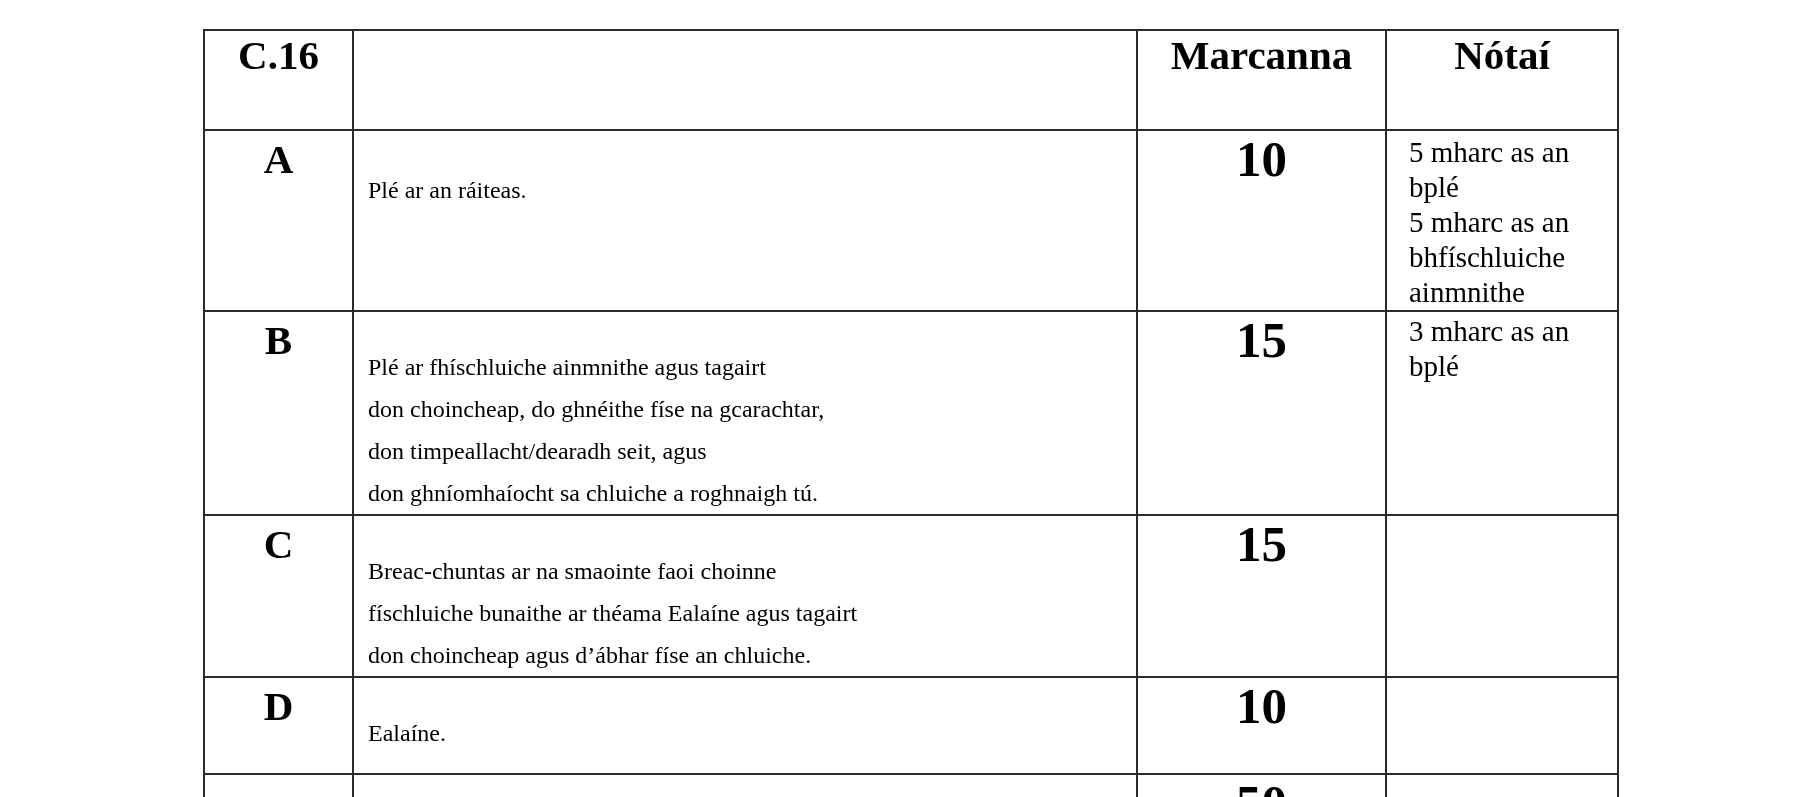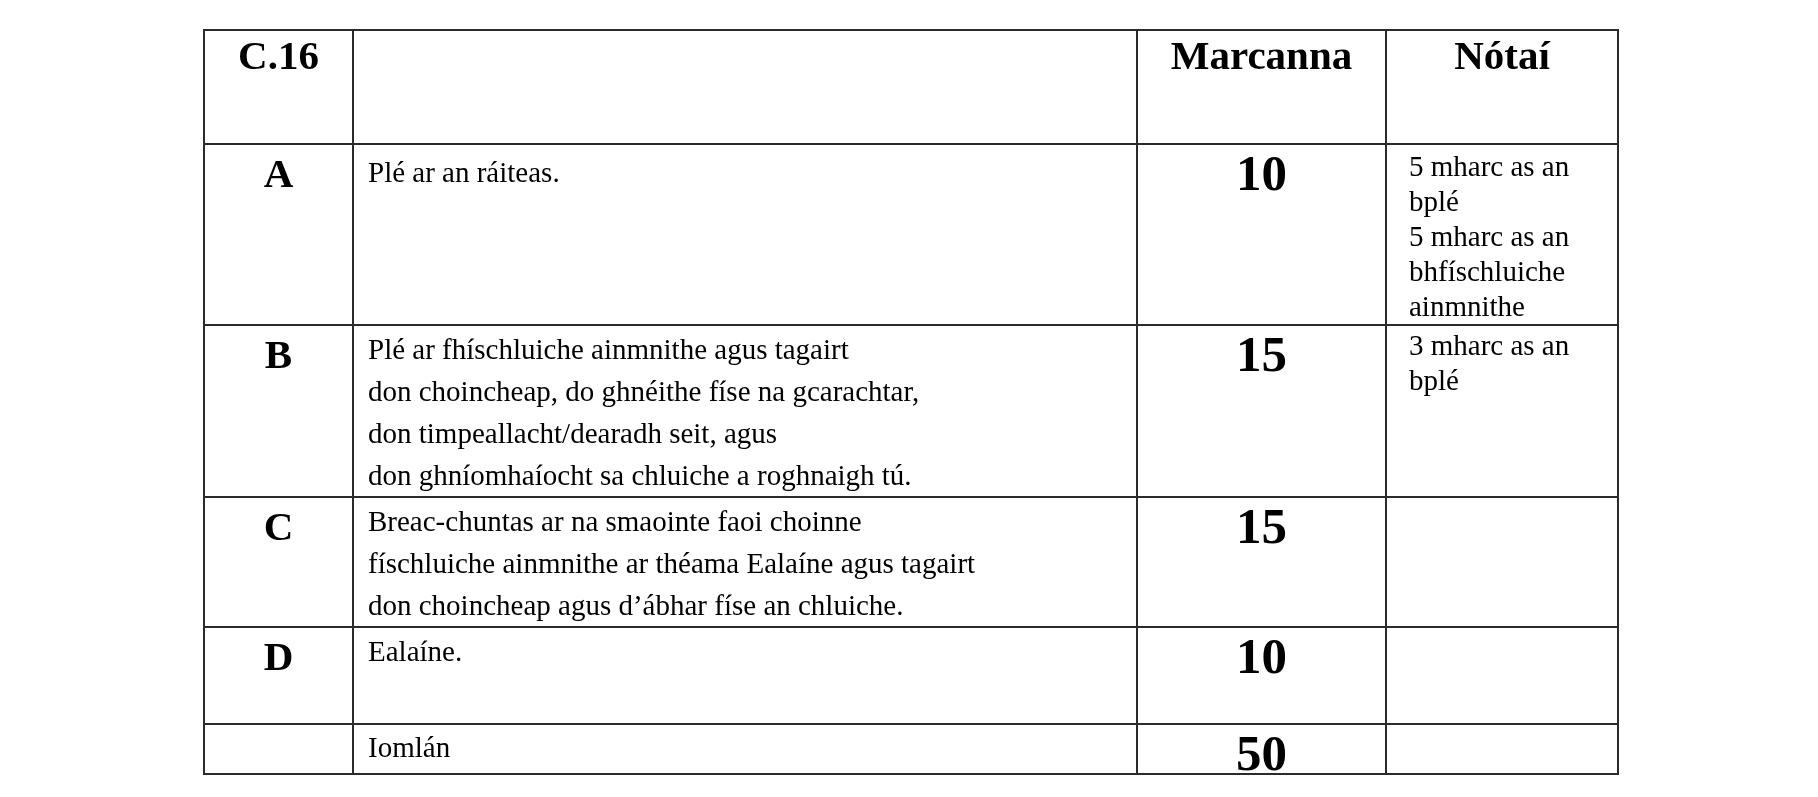--- a/index.html
+++ b/index.html
@@ -5,29 +5,29 @@
   html, body { margin:0; padding:0; background:#ffffff; }
   body { width:1818px; height:797px; position:relative; overflow:hidden;
          font-family:"Liberation Serif", "DejaVu Serif", serif; color:#000; }
   table.marks { position:absolute; left:203px; top:29px; border-collapse:collapse;
                 table-layout:fixed; width:1414px; }
   table.marks td { border:2px solid #2b2b2b; vertical-align:top; padding:0; box-sizing:border-box; }
   col.c-q { width:149px; }
   col.c-desc { width:784px; }
   col.c-marks { width:249px; }
   col.c-notes { width:232px; }
-  tr.r-head { height:114px; }
+  tr.r-head { height:100px; }
   tr.r-a { height:178px; }
   tr.r-b { height:170px; }
   tr.r-c { height:128px; }
   tr.r-d { height:97px; }
   tr.r-tot { height:50px;font-family:Liberation Serif, serif; }
   .hdr { font-weight:bold; font-size:41px; text-align:center; line-height:44px; padding-top:2px; }
   .qlabel { font-weight:bold; font-size:41px; text-align:center; line-height:44px; padding-top:6px; }
-  .desc { font-size:29px; line-height:42px; padding:2px 10px 0 14px; white-space:pre-line; }
+  .desc { font-size:24px; line-height:42px; padding:2px 10px 0 14px; white-space:pre-line;margin-top:32px; }
   .desc.first { padding-top:6px; }
   .mark { font-weight:bold; font-size:51px; text-align:center; line-height:44px; padding-top:6px; }
   .mark.tot { padding-top:8px; line-height:40px; }
   .notes { font-size:29px; line-height:35px; padding:2px 6px 0 22px; white-space:pre-line; }
   .desc.tot { padding-top:2px; line-height:40px; }
 </style>
 </head>
 <body>
 
 <table class="marks">
@@ -90,21 +90,21 @@
 bplé</div>
         </td>
     </tr>
 
     <tr class="r-c">
       <td>
           <div class="qlabel">C</div>
         </td>
       <td>
           <div class="desc">Breac-chuntas ar na smaointe faoi choinne
-físchluiche ainmnithe ar théama Ealaíne agus tagairt
+físchluiche bunaithe ar théama Ealaíne agus tagairt
 don choincheap agus d’ábhar físe an chluiche.</div>
         </td>
       <td>
           <div class="mark">15</div>
         </td>
       <td>
           <div class="notes"></div>
         </td>
     </tr>
 

